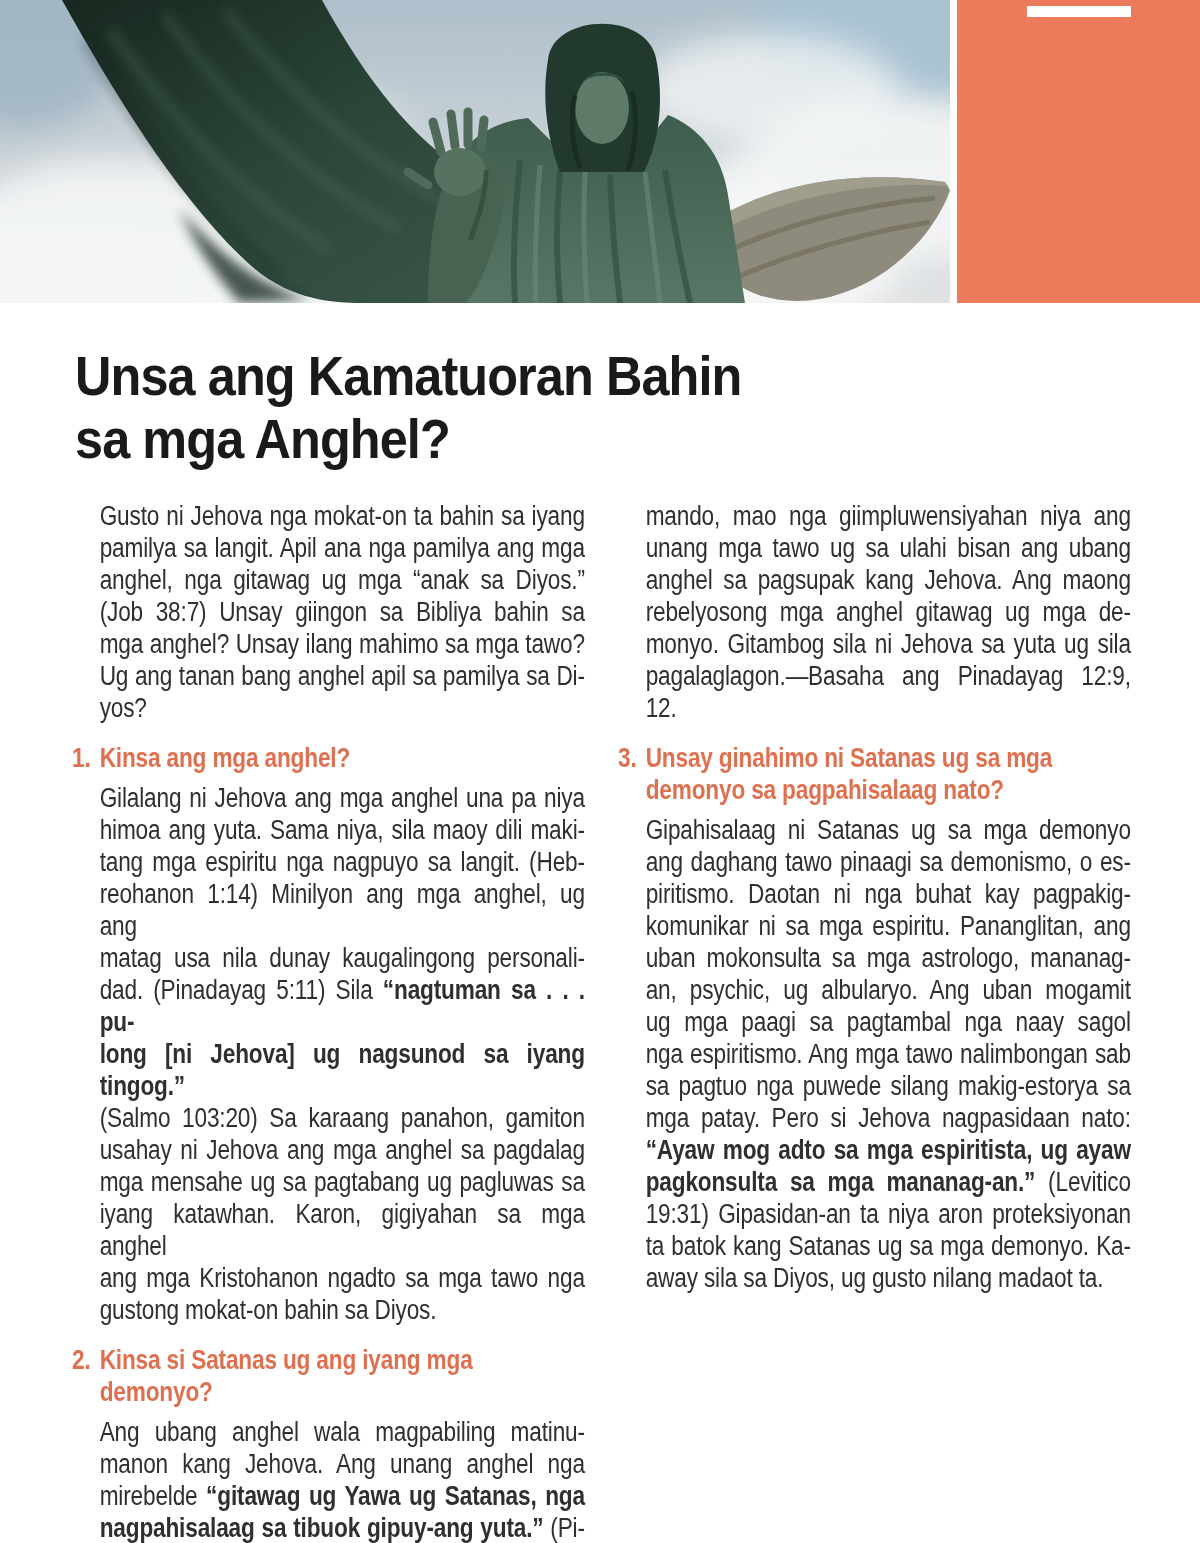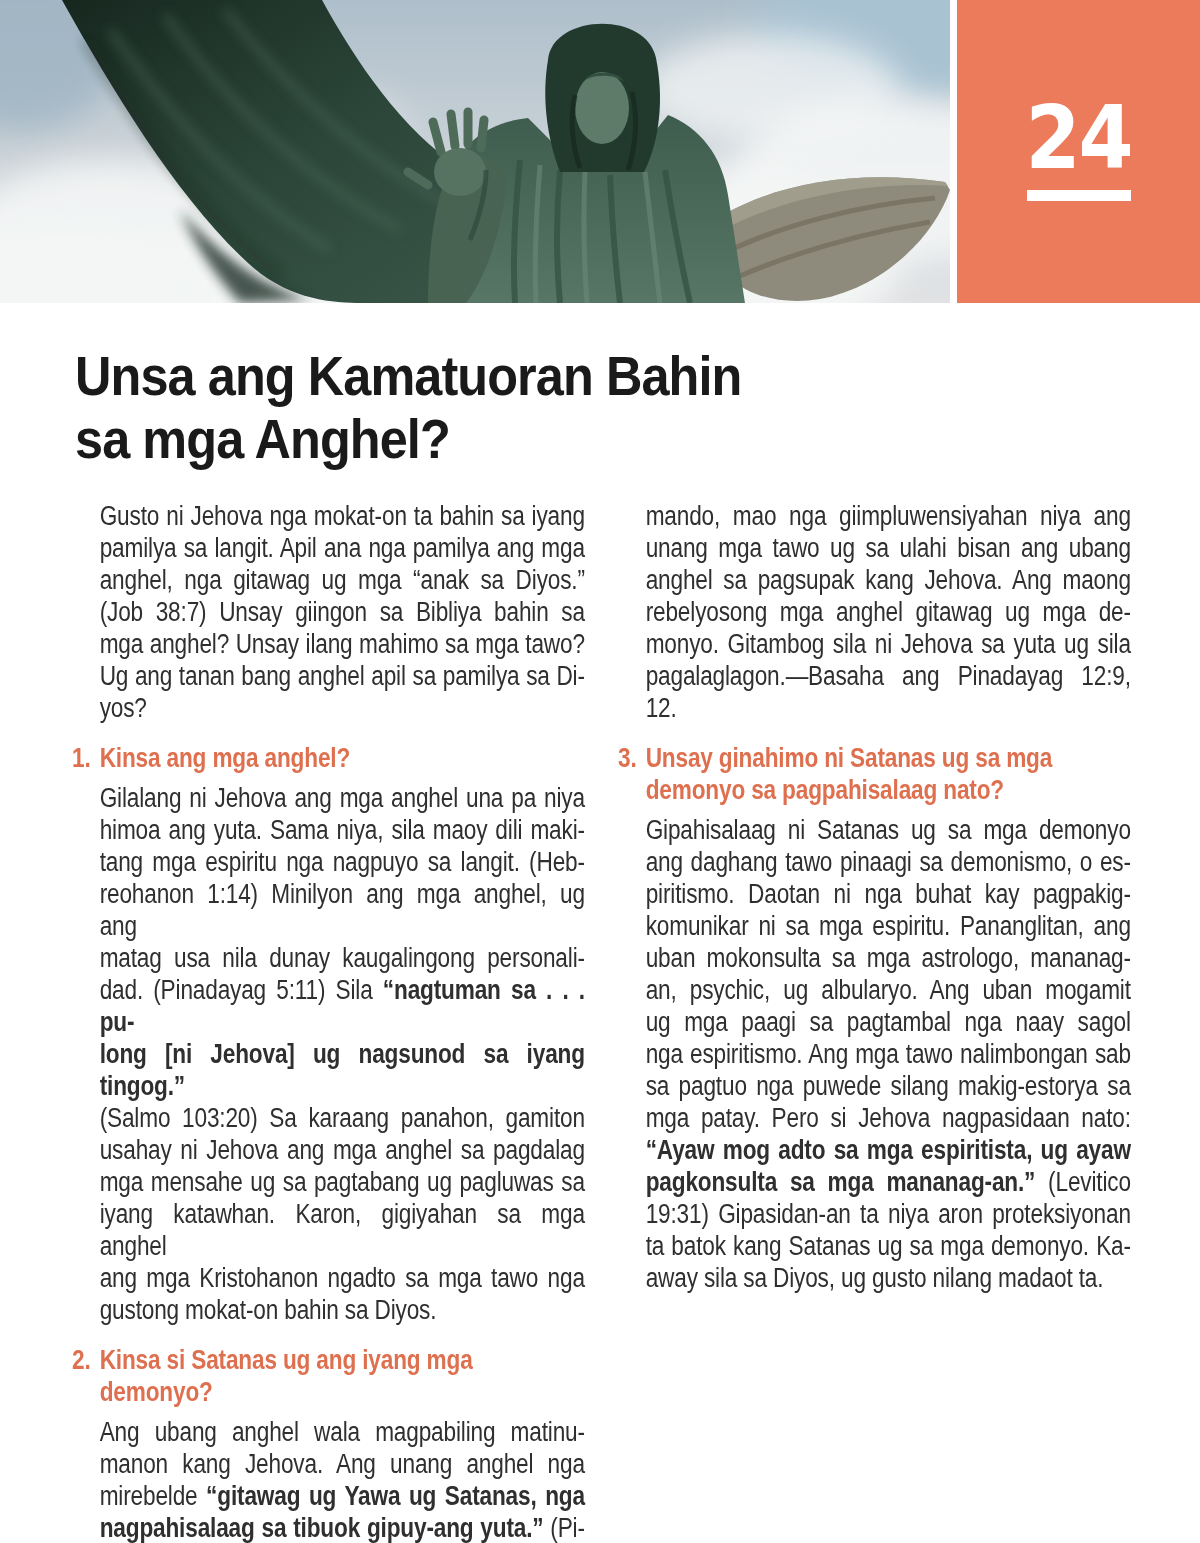--- a/index.html
+++ b/index.html
@@ -148,21 +148,20 @@
           <path d="M481,148 L484,120"></path>
           <path d="M428,185 L408,172"></path>
         </g>
         <ellipse cx="460" cy="172" rx="26" ry="24" fill="#567260"></ellipse>
         <path d="M470,240 C480,215 486,190 486,170" stroke="#2c4637" stroke-width="5" opacity=".6" fill="none"></path>
       </g>
     </svg>
   </div>
 
   <div class="chapter-block">
-    <div class="chapter-num">24</div>
     <div class="chapter-underline"></div>
   </div>
 
   <h1 class="doc-title"><span>Unsa ang Kamatuoran Bahin</span><br><span>sa mga Anghel?</span></h1>
 
   <div class="col col-left">
     <div class="colscale">
         <div class="para">
           <div class="line"><span>Gusto ni Jehova nga mokat-on ta bahin sa iyang</span></div>
           <div class="line"><span>pamilya sa langit. Apil ana nga pamilya ang mga</span></div>

